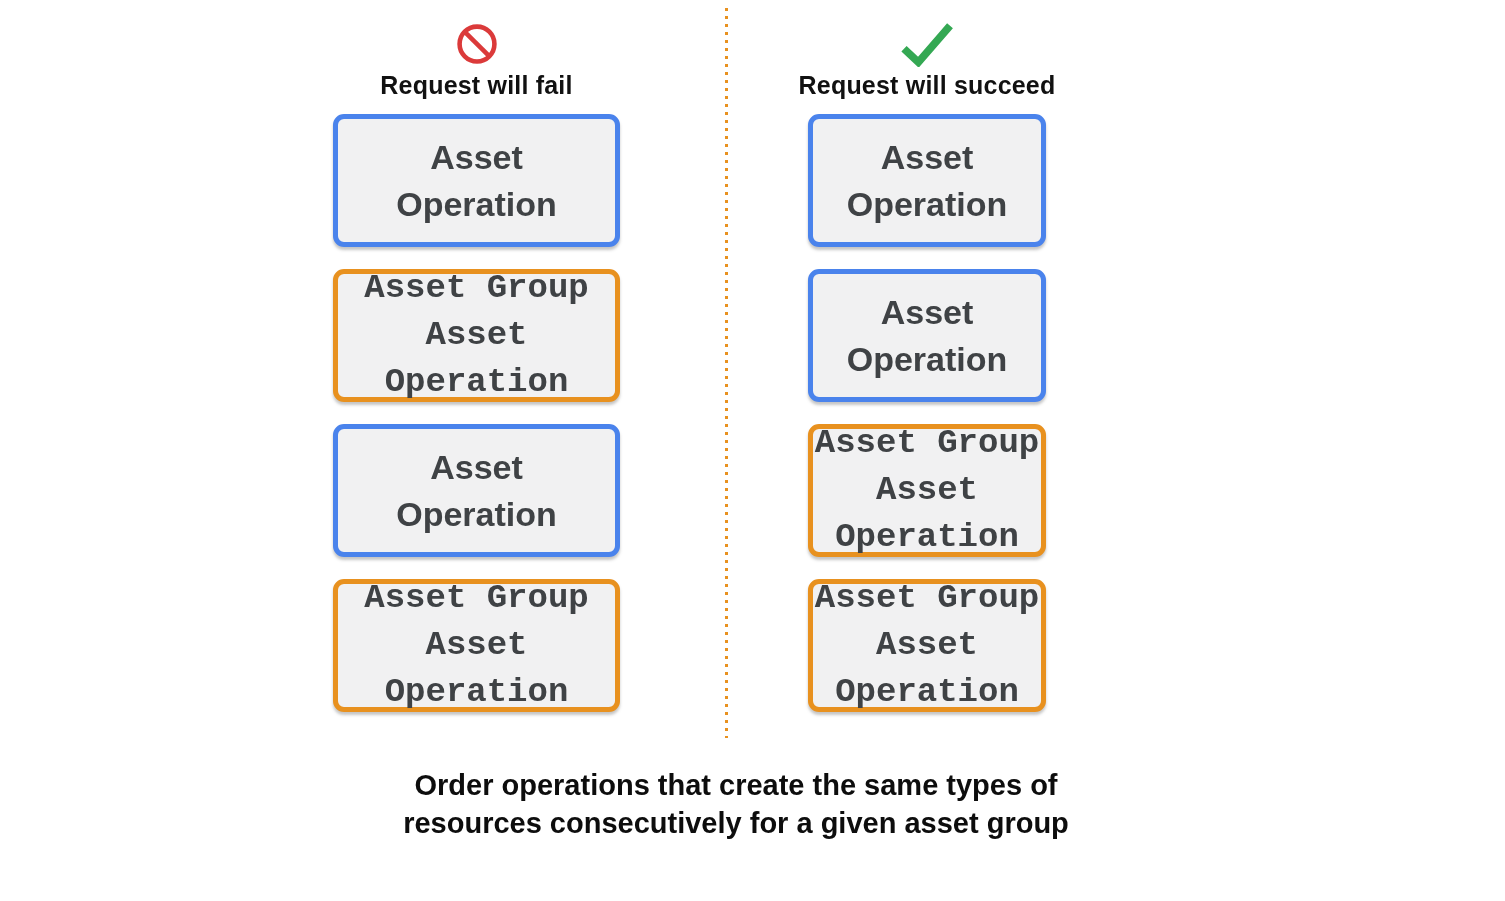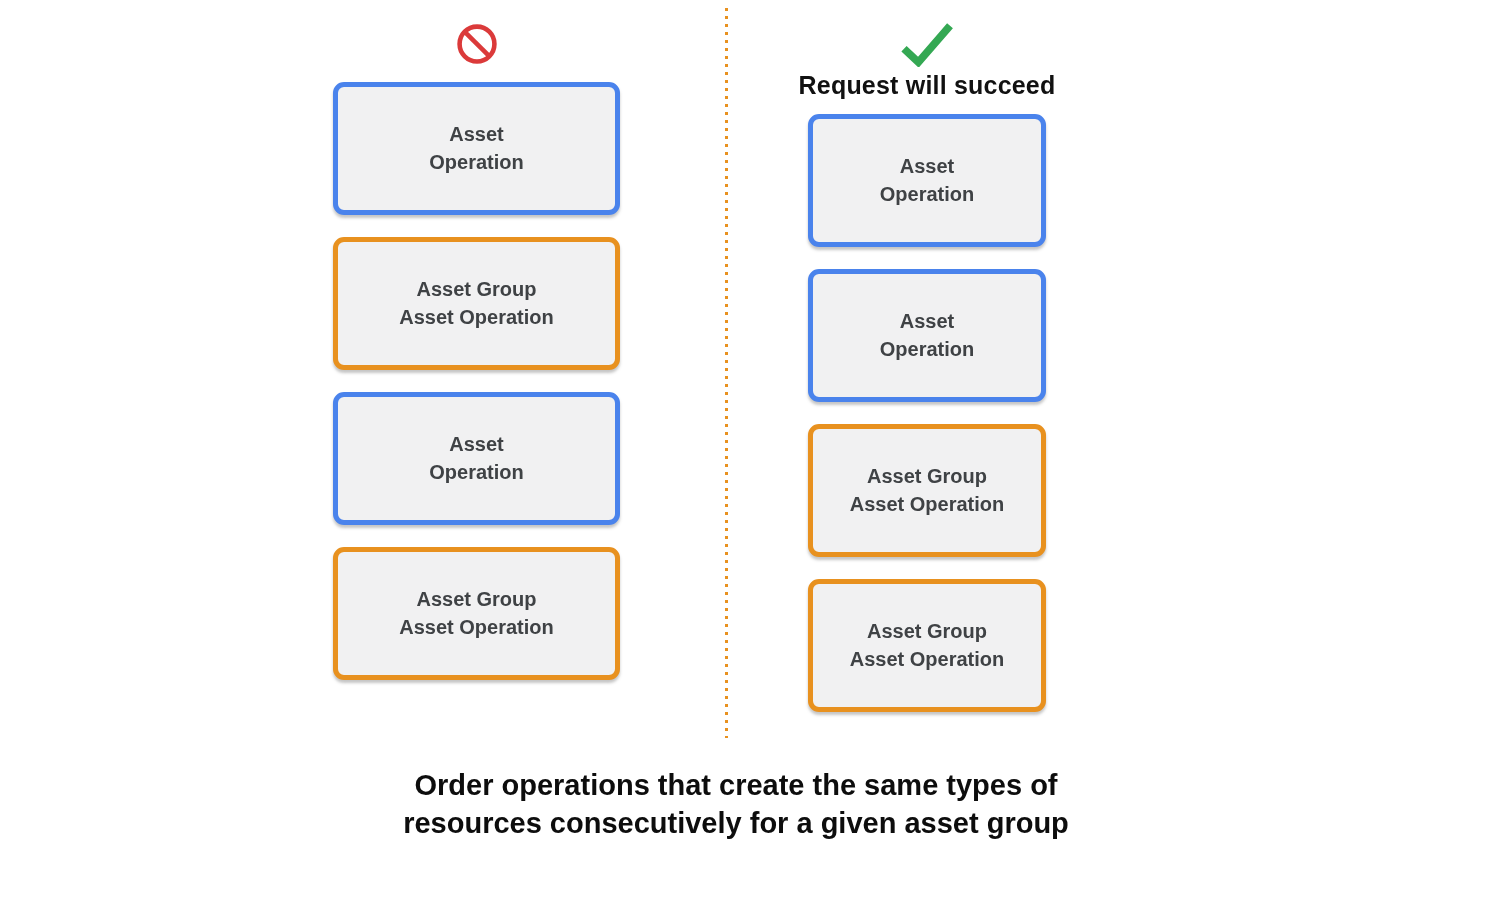--- a/index.html
+++ b/index.html
@@ -49,29 +49,29 @@
     width: 100%;
     height: 133px;
     margin-bottom: 22px;
     border: 5px solid #999;
     border-radius: 11px;
     background: var(--box_fill, #F1F1F2);
     display: flex;
     align-items: center;
     justify-content: center;
     text-align: center;
-    font-size: 20px;
+    font-size: 34px;
     font-weight: bold;
     line-height: 1.38;
     color: var(--box_text, #3F4245);
     white-space: pre-line;
     box-shadow: 0 3px 3px rgba(90, 90, 90, 0.35);
   }
   .box[data-border="blue"]   { border-color: var(--blue, #4A83EC); }
-  .box[data-border="orange"] { border-color: var(--orange, #E8911F); }
+  .box[data-border="orange"] { border-color: var(--orange, #E8911F); font-family: Liberation Mono, monospace; }
   .divider {
     position: absolute;
     left: 725px;
     top: 8px;
     width: 3px;
     height: 730px;
     background: repeating-linear-gradient(
       to bottom,
       var(--divider, #E8911F) 0px,
       var(--divider, #E8911F) 3px,
@@ -97,20 +97,21 @@
 
 <div class="canvas">
 
   <div class="column column-fail">
     <div class="col-icon prohibition-icon">
       <svg width="44" height="44" viewBox="0 0 48 48" aria-hidden="true">
         <circle cx="24" cy="24" r="19" fill="none" stroke="currentColor" stroke-width="5"></circle>
         <line x1="11.2" y1="11.2" x2="36.8" y2="36.8" stroke="currentColor" stroke-width="5"></line>
       </svg>
     </div>
+    <div class="col-heading">Request will fail</div>
     <div class="boxes">
       <div class="box" data-border="blue">Asset
 Operation</div>
       <div class="box" data-border="orange">Asset Group
 Asset Operation</div>
       <div class="box" data-border="blue">Asset
 Operation</div>
       <div class="box" data-border="orange">Asset Group
 Asset Operation</div>
     </div>

